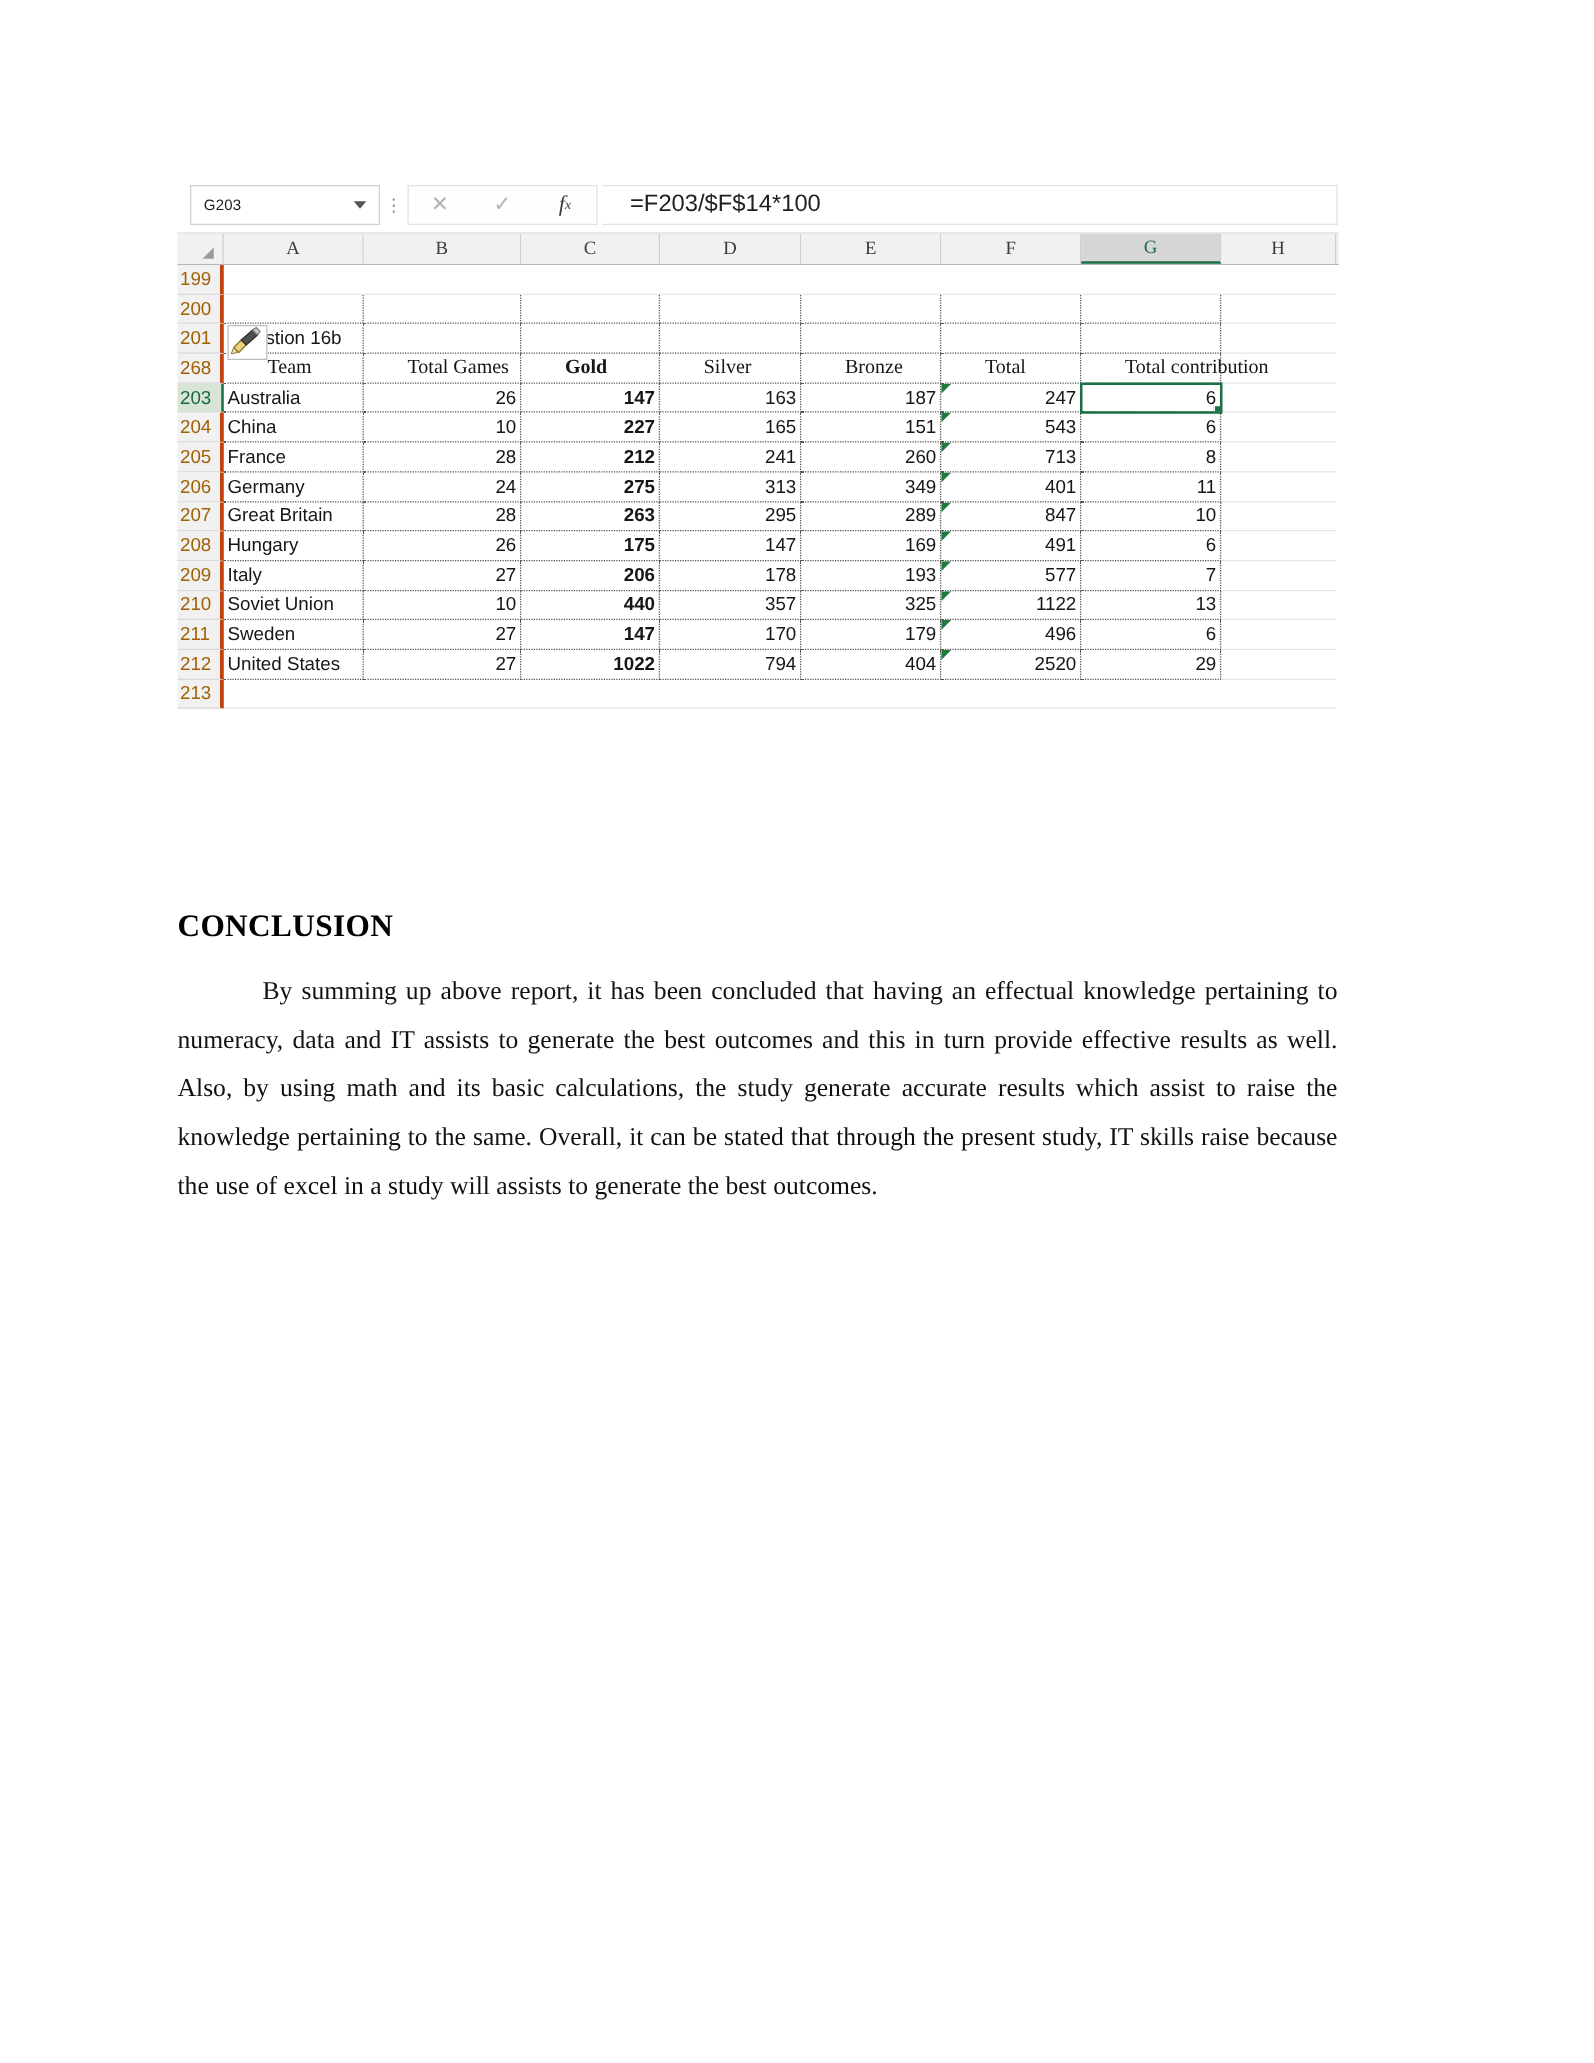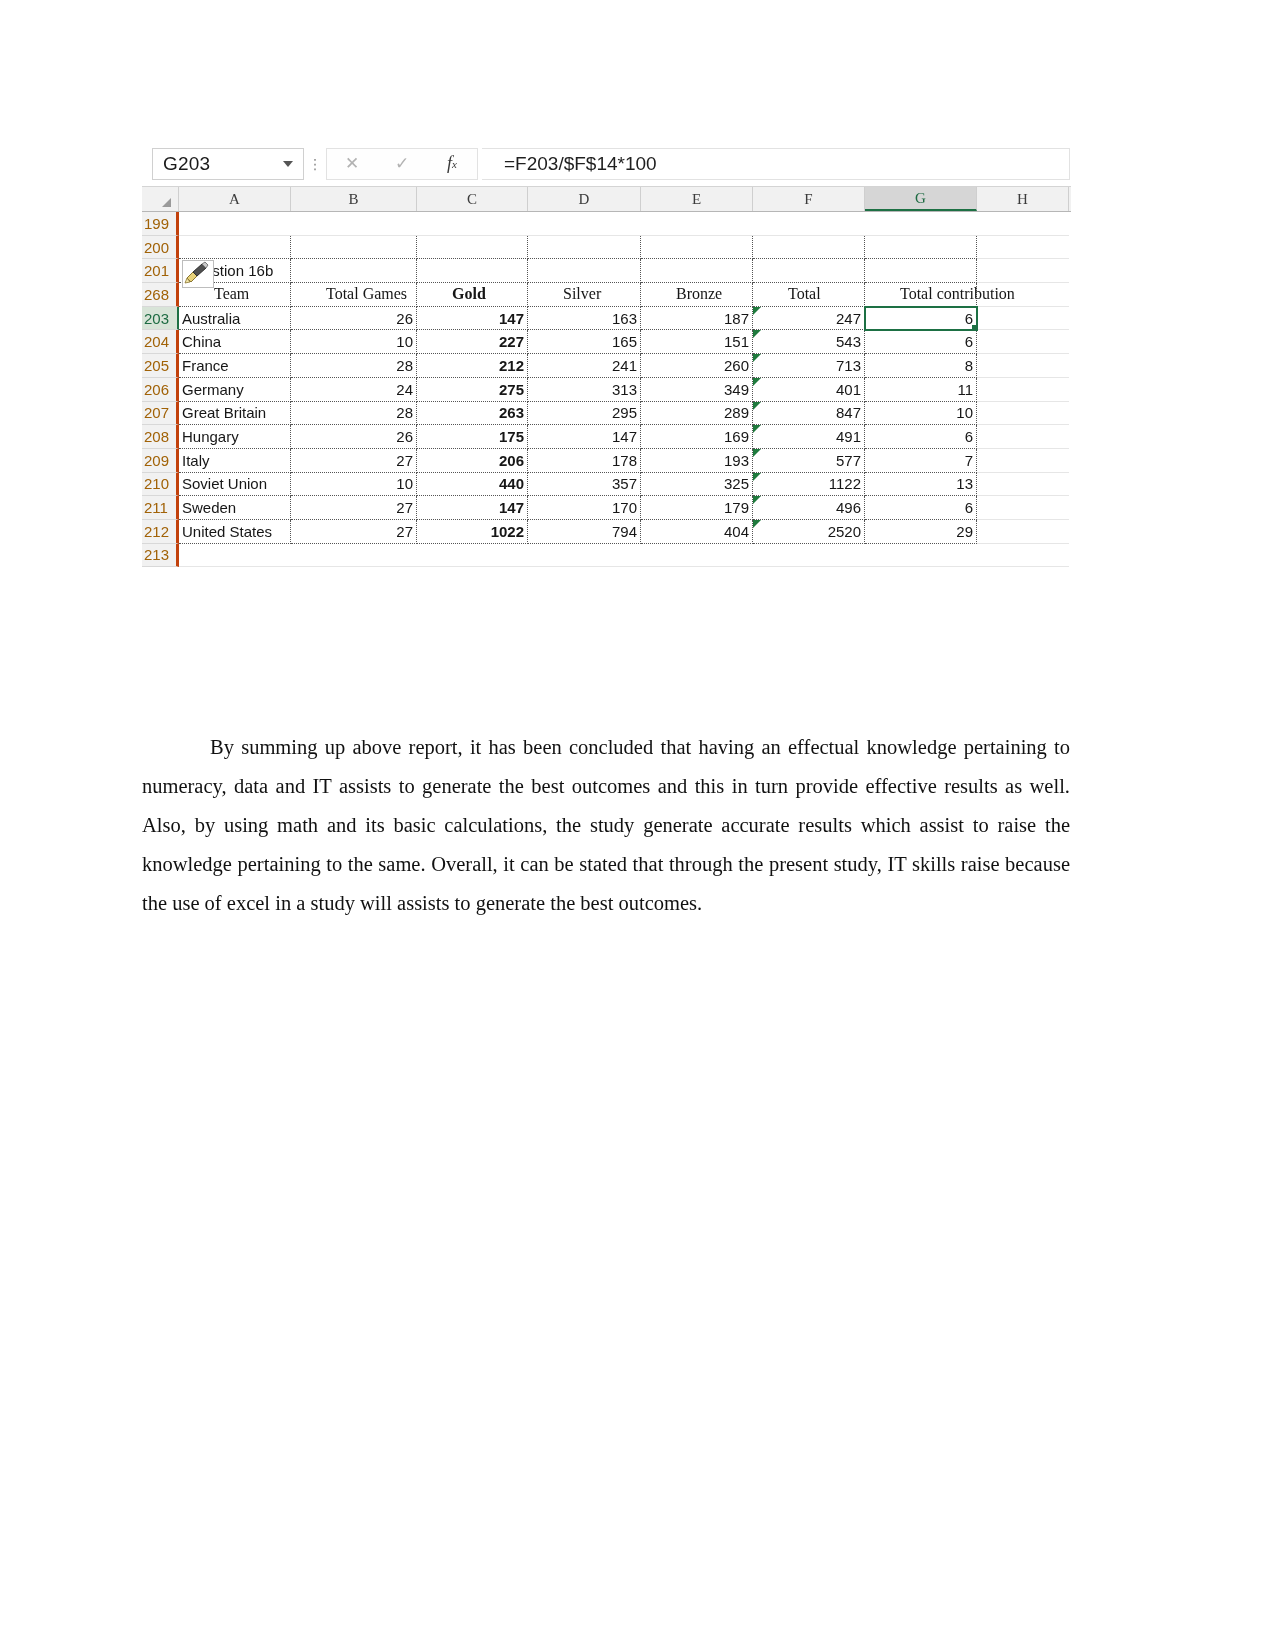--- a/index.html
+++ b/index.html
@@ -40,21 +40,21 @@
     height: 32px;
     border: 1px solid #d0d0d0;
     background: #ffffff;
     display: flex;
     align-items: center;
     box-sizing: border-box;
     margin-left: 8px;
     position: relative;
   }
   .namebox .nb-text {
-    font-size: 19px;
+    font-size: 12px;
     color: #1a1a1a;
     padding-left: 10px;
     font-family: "Liberation Sans", sans-serif;
     letter-spacing: .2px;
   }
   .namebox .nb-arrow {
     position: absolute;
     right: 10px;
     width: 0; height: 0;
     border-left: 5px solid transparent;
@@ -502,14 +502,15 @@
     <div class="cell plain cD"></div>
     <div class="cell plain cE"></div>
     <div class="cell plain cF"></div>
     <div class="cell plain cG"></div>
     <div class="cell plain cH"></div>
   </div>
 
 </div>
 
 <div class="doc">
+  <h1>CONCLUSION</h1>
   <p>By summing up above report, it has been concluded that having an effectual knowledge pertaining to numeracy, data and IT assists to generate the best outcomes and this in turn provide effective results as well. Also, by using math and its basic calculations, the study generate accurate results which assist to raise the knowledge pertaining to the same. Overall, it can be stated that through the present study, IT skills raise because the use of excel in a study will assists to generate the best outcomes.</p>
 </div>
 
 </body></html>

